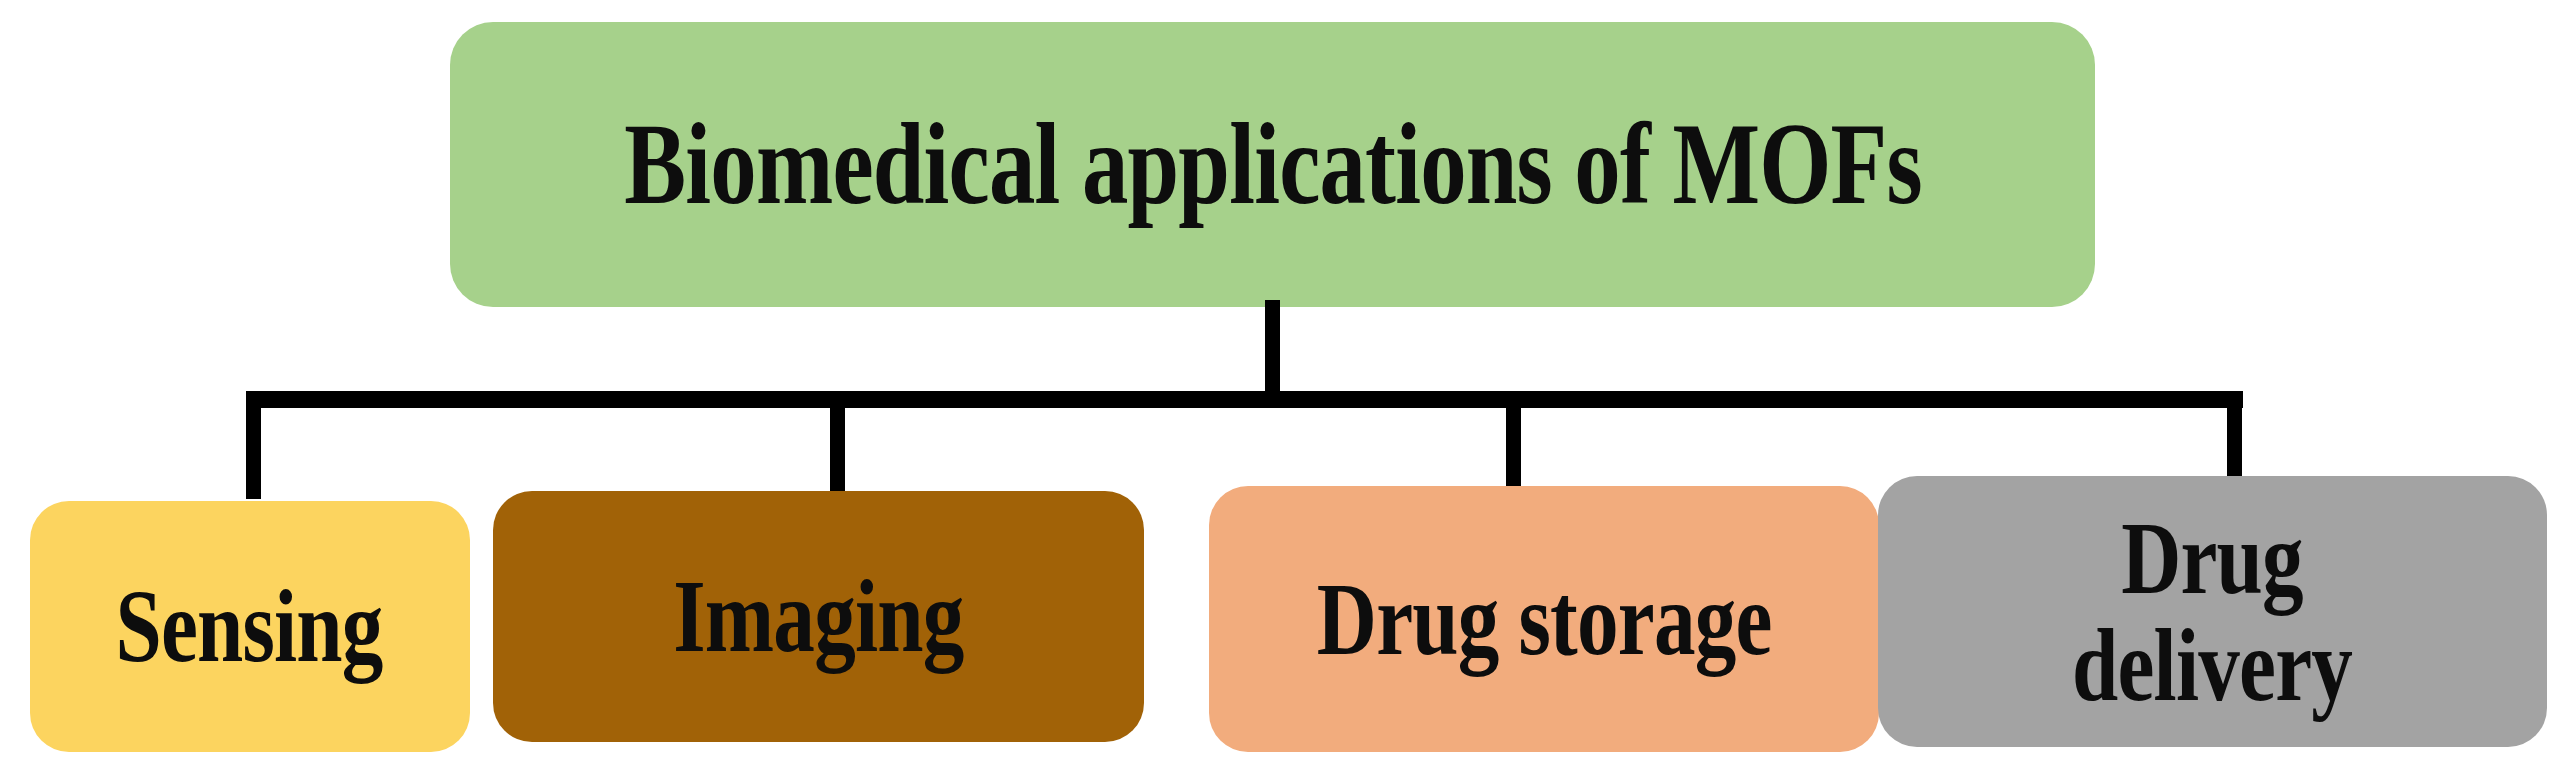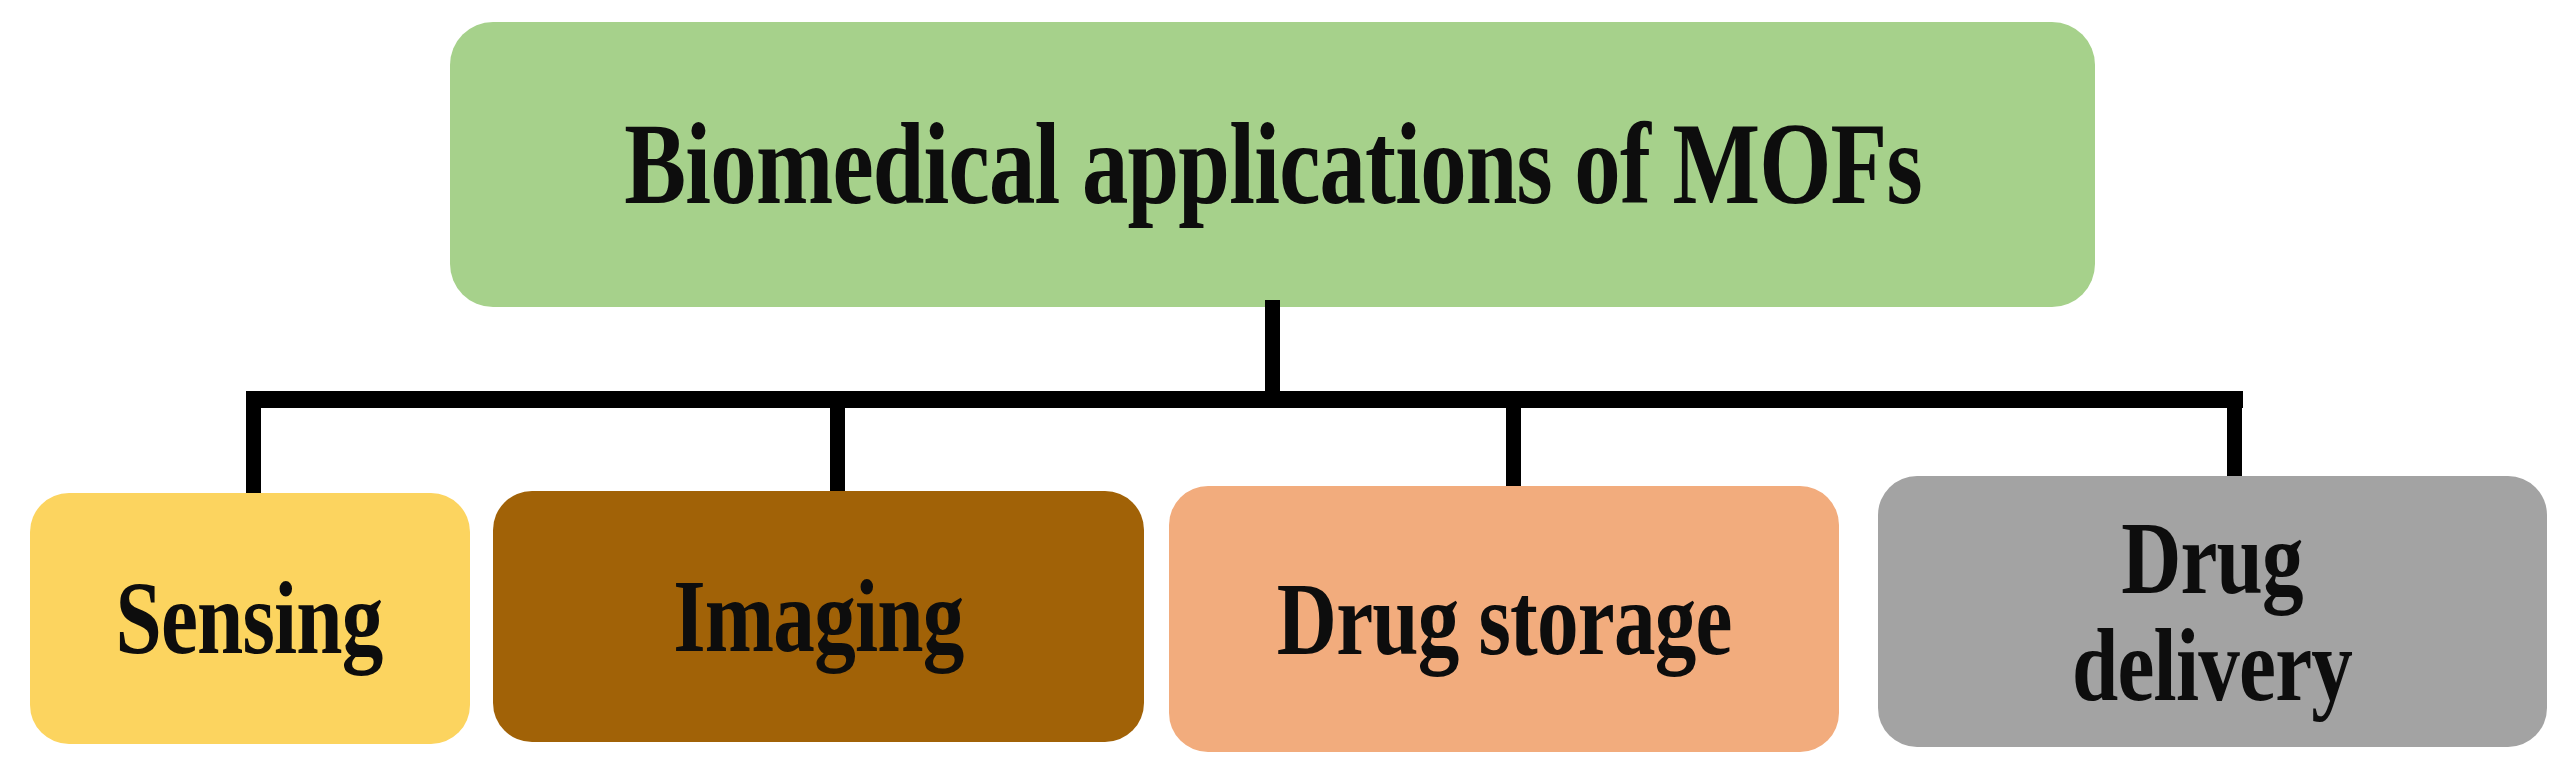--- a/index.html
+++ b/index.html
@@ -114,29 +114,29 @@
     <span class="node-label">Biomedical applications of MOFs</span>
   </div>
 
   <div class="conn conn-v" id="connector-trunk" style="background: rgb(0, 0, 0);"></div>
   <div class="conn conn-h" id="connector-bus" style="background: rgb(0, 0, 0);"></div>
   <div class="conn conn-v" id="connector-sensing" style="background: rgb(0, 0, 0);"></div>
   <div class="conn conn-v" id="connector-imaging" style="background: rgb(0, 0, 0);"></div>
   <div class="conn conn-v" id="connector-storage" style="background: rgb(0, 0, 0);"></div>
   <div class="conn conn-v" id="connector-delivery" style="background: rgb(0, 0, 0);"></div>
 
-  <div class="node" id="node-sensing" style="background: rgb(252, 212, 95); color: rgb(13, 13, 13);">
+  <div class="node" id="node-sensing" style="background: rgb(252, 212, 95); color: rgb(13, 13, 13); margin-top: 8px;">
     <span class="node-label">Sensing</span>
   </div>
 
   <div class="node" id="node-imaging" style="background: #a16207; color: rgb(13, 13, 13);">
     <span class="node-label">Imaging</span>
   </div>
 
-  <div class="node" id="node-drug-storage" style="background: rgb(242, 172, 125); color: rgb(13, 13, 13);">
+  <div class="node" id="node-drug-storage" style="background: rgb(242, 172, 125); color: rgb(13, 13, 13); margin-left: 40px;">
     <span class="node-label">Drug storage</span>
   </div>
 
   <div class="node" id="node-drug-delivery" style="background: #a3a3a3; color: rgb(13, 13, 13);">
     <span class="node-label">Drug
 delivery</span>
   </div>
 
 </div>
 

